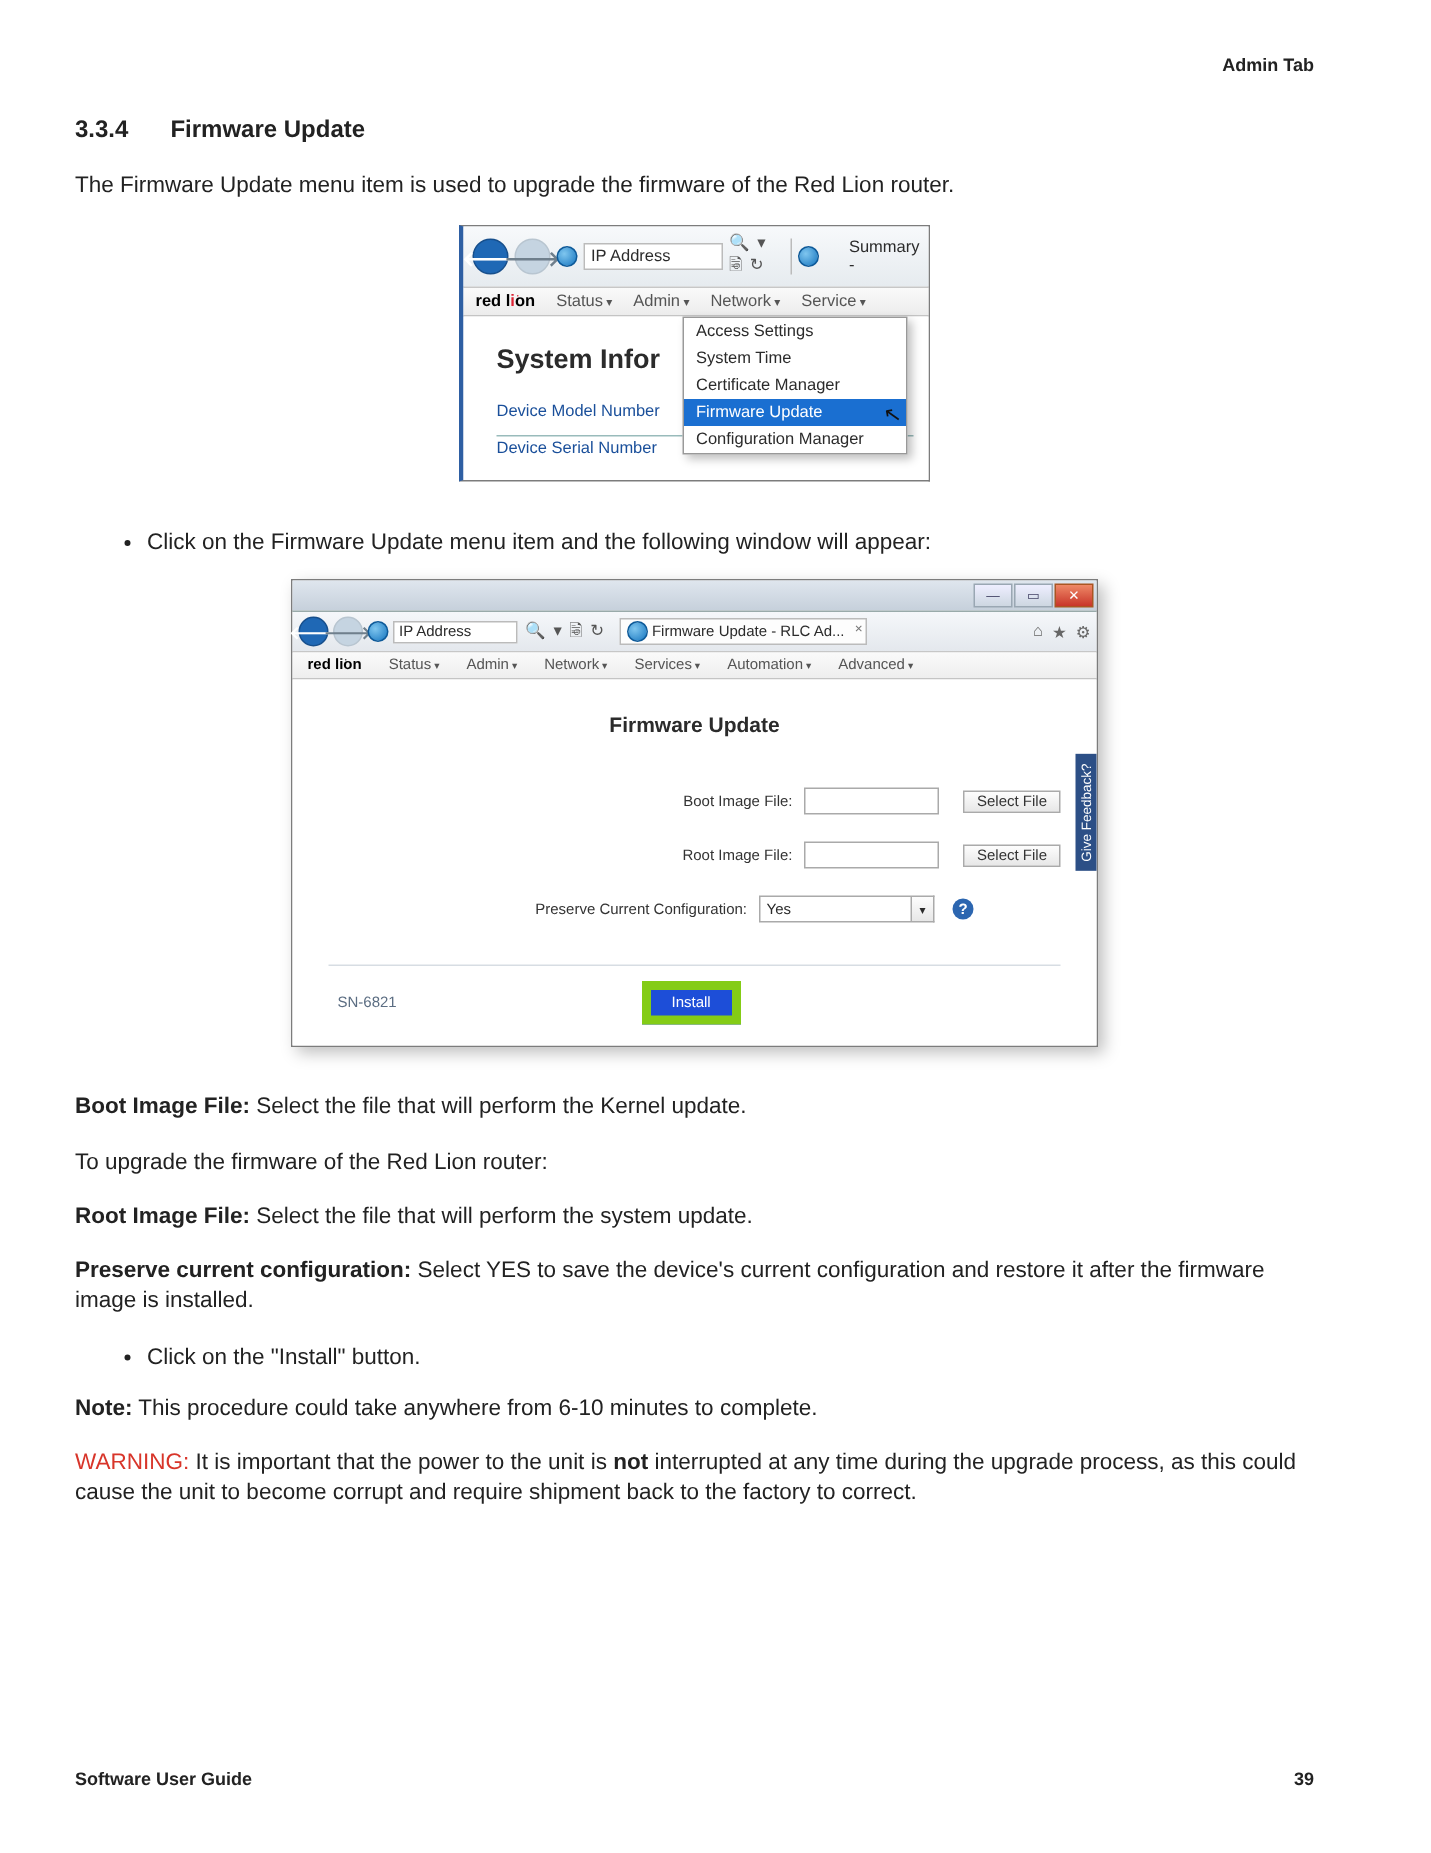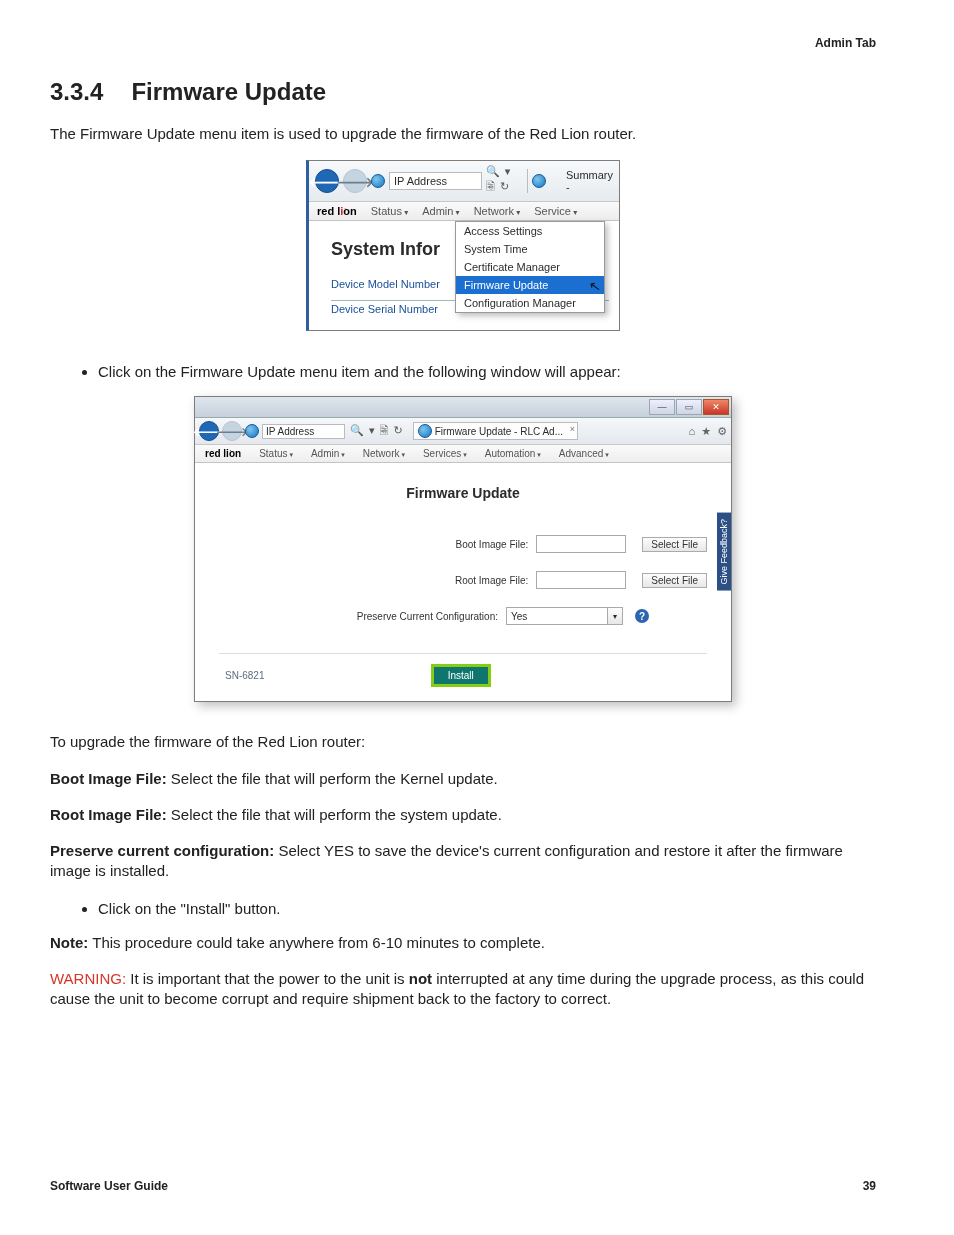--- a/index.html
+++ b/index.html
@@ -19,21 +19,21 @@
     padding: 36px 50px 0 50px;
   }
   .header-right {
     text-align: right;
     font-weight: 700;
     font-size: 12px;
     color: #222;
     margin-bottom: 28px;
   }
   h2.section-title {
-    font-size: 24px;
+    font-size: 16px;
     font-weight: 700;
     margin: 0 0 18px 0;
     color: #222;
   }
   .sect-num { display: inline-block; margin-right: 28px; }
   p.body {
     font-size: 15px;
     line-height: 1.35;
     margin: 0 0 16px 0;
   }
@@ -203,21 +203,21 @@
     width:14px; height:14px; border-radius:50%; background:#2c66b0; color:#fff;
     font-size:10px; display:flex; align-items:center; justify-content:center;
     margin-left:4px; font-weight:700;
   }
   .fig2 .status {
     border-top:1px solid #d7dde3; padding: 10px 6px 0 6px;
     display:flex; align-items:center; justify-content:space-between;
     font-size:10px; color:#5b6d82; margin-top:28px;
   }
   .fig2 .install {
-    background:#0f766e; color:#fff; border:3px solid #84cc16;
+    background:#1d4ed8; color:#fff; border:6px solid #84cc16;
     padding: 3px 14px; font-size:10px; margin: 0 auto; display:block;
   }
   .fig2 .feedback {
     position:absolute; right:0; top:50px;
     writing-mode: vertical-rl; transform: rotate(180deg);
     background:#2c4f86; color:#fff; font-size:9px; padding:6px 2px;
   }
   .sep { flex:0 0 auto; color:#999; }
 </style>
 </head>
@@ -333,25 +333,25 @@
       </div>
 
       <div class="status">
         <span>SN-6821</span>
         <button class="install">Install</button>
         <span style="width:44px"></span>
       </div>
     </div>
   </div>
 
-  <p class="body">To upgrade the firmware of the Red Lion router:</p>
-
   <p class="body indent-1">
     <span class="b">Boot Image File:</span><span> Select the file that will perform the Kernel update.</span>
   </p>
+
+  <p class="body">To upgrade the firmware of the Red Lion router:</p>
 
   <p class="body indent-1">
     <span class="b">Root Image File:</span><span> Select the file that will perform the system update.</span>
   </p>
 
   <p class="body indent-1">
     <span class="b">Preserve current configuration:</span><span> Select YES to save the device's current configuration and restore it after the firmware image is installed.</span>
   </p>
 
   <ul class="bullets">

